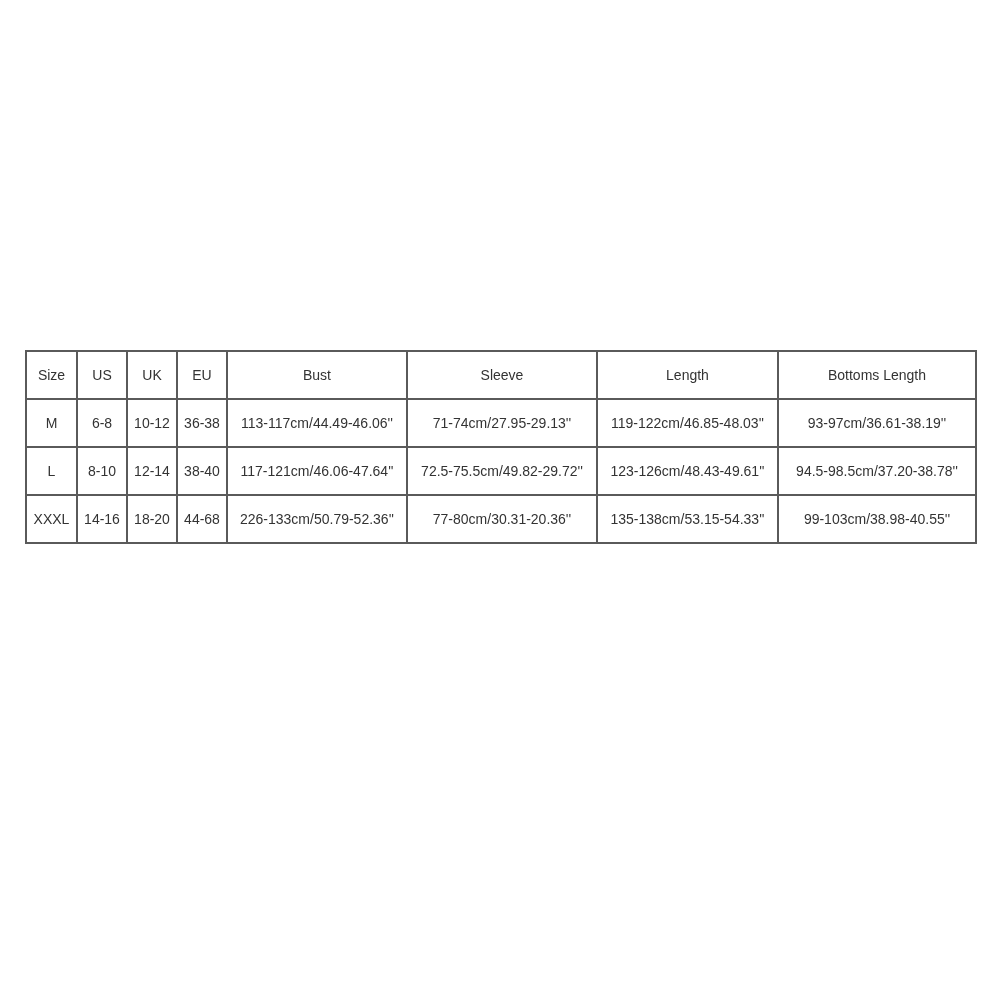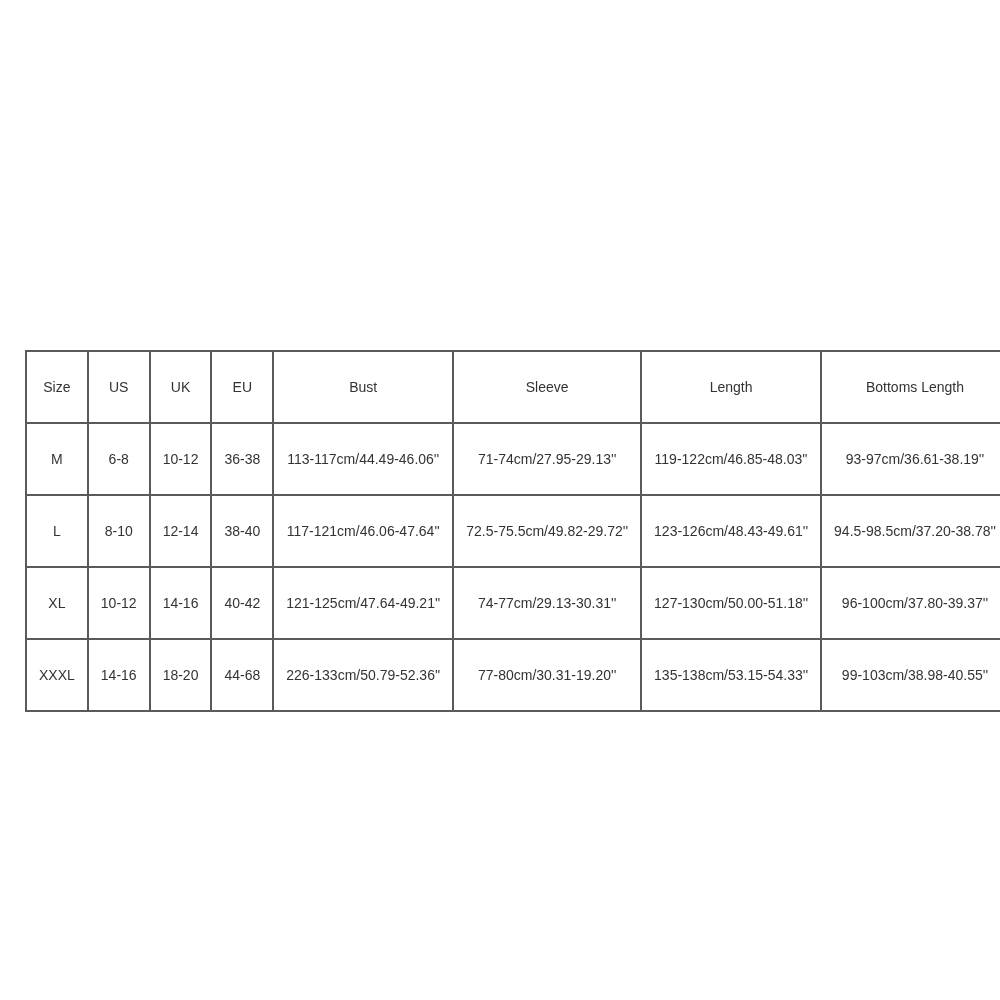--- a/index.html
+++ b/index.html
@@ -12,21 +12,21 @@
       font-family: "Liberation Sans", sans-serif;
       font-size: 14px;
       color: #333333;
       table-layout: fixed;
     }
     .size-table td, .size-table th {
       border: 2px solid #5a5a5a;
       text-align: center;
       vertical-align: middle;
       height: 46px;
-      padding: 12px;
+      padding: 0;
       font-weight: normal;
       white-space: nowrap;
       letter-spacing: 0px;
     }
   </style>
 </head>
 <body>
 
 <table class="size-table">
   <colgroup>
@@ -66,33 +66,23 @@
       <td>L</td>
       <td>8-10</td>
       <td>12-14</td>
       <td>38-40</td>
       <td>117-121cm/46.06-47.64''</td>
       <td>72.5-75.5cm/49.82-29.72''</td>
       <td>123-126cm/48.43-49.61''</td>
       <td>94.5-98.5cm/37.20-38.78''</td>
     </tr>
     <tr>
-      <td>XL</td>
-      <td>10-12</td>
-      <td>14-16</td>
-      <td>40-42</td>
-      <td>121-125cm/47.64-49.21''</td>
-      <td>74-77cm/29.13-30.31''</td>
-      <td>127-130cm/50.00-51.18''</td>
-      <td>96-100cm/37.80-39.37''</td>
-    </tr>
-    <tr>
       <td>XXXL</td>
       <td>14-16</td>
       <td>18-20</td>
       <td>44-68</td>
       <td>226-133cm/50.79-52.36''</td>
-      <td>77-80cm/30.31-19.20''</td>
+      <td>77-80cm/30.31-20.36''</td>
       <td>135-138cm/53.15-54.33''</td>
       <td>99-103cm/38.98-40.55''</td>
     </tr>
   </tbody>
 </table>
 
 </body></html>

